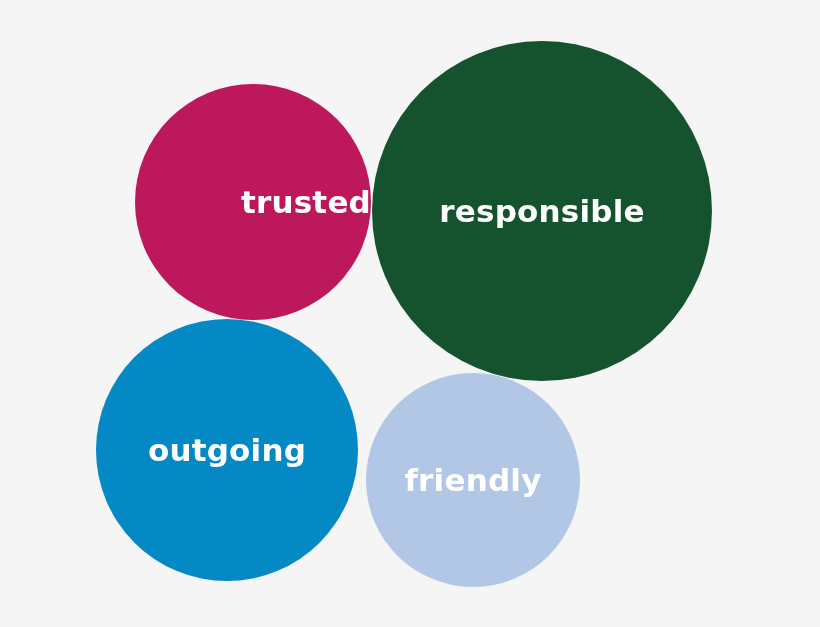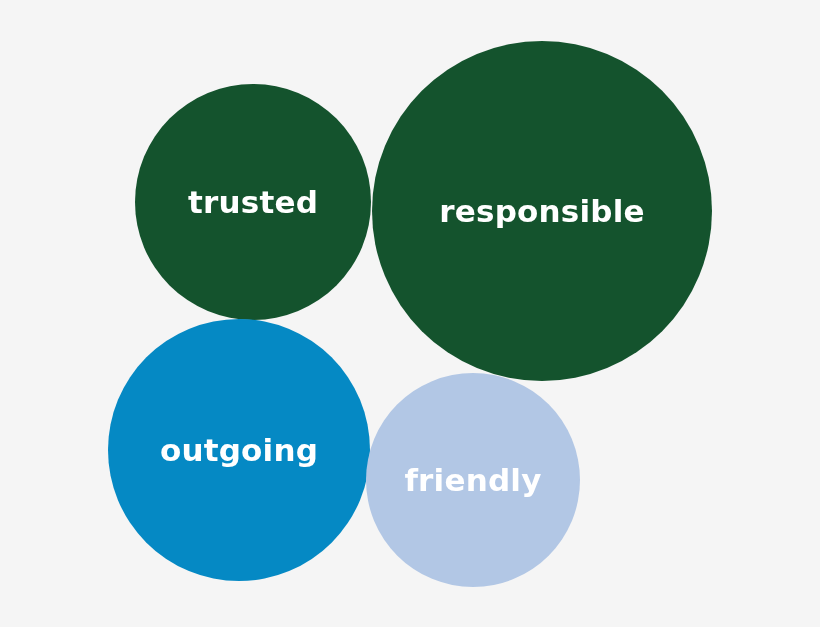--- a/index.html
+++ b/index.html
@@ -21,25 +21,25 @@
     color: #ffffff;
     font-weight: bold;
     letter-spacing: 0.2px;
     white-space: nowrap;
   }
 </style>
 </head>
 <body style="background: rgb(245, 245, 245);">
 
 <div>
-  <div class="bubble" style="left: 135px; top: 84px; width: 236px; height: 236px; background: #14532d;">
+  <div class="bubble" style="left: 135px; top: 84px; width: 236px; height: 236px; background: #be185d; justify-content: flex-end;">
     <span class="label" style="font-size: 31px;">trusted</span>
   </div>
   <div class="bubble" style="left: 372px; top: 41px; width: 340px; height: 340px; background: #14532d;">
     <span class="label" style="font-size: 31px;">responsible</span>
   </div>
-  <div class="bubble" style="left: 108px; top: 319px; width: 262px; height: 262px; background: rgb(5, 137, 196);">
+  <div class="bubble" style="left: 96px; top: 319px; width: 262px; height: 262px; background: rgb(5, 137, 196);">
     <span class="label" style="font-size: 31px;">outgoing</span>
   </div>
   <div class="bubble" style="left: 366px; top: 373px; width: 214px; height: 214px; background: rgb(178, 199, 229);">
     <span class="label" style="font-size: 31px;">friendly</span>
   </div>
 </div>
 
 </body></html>

